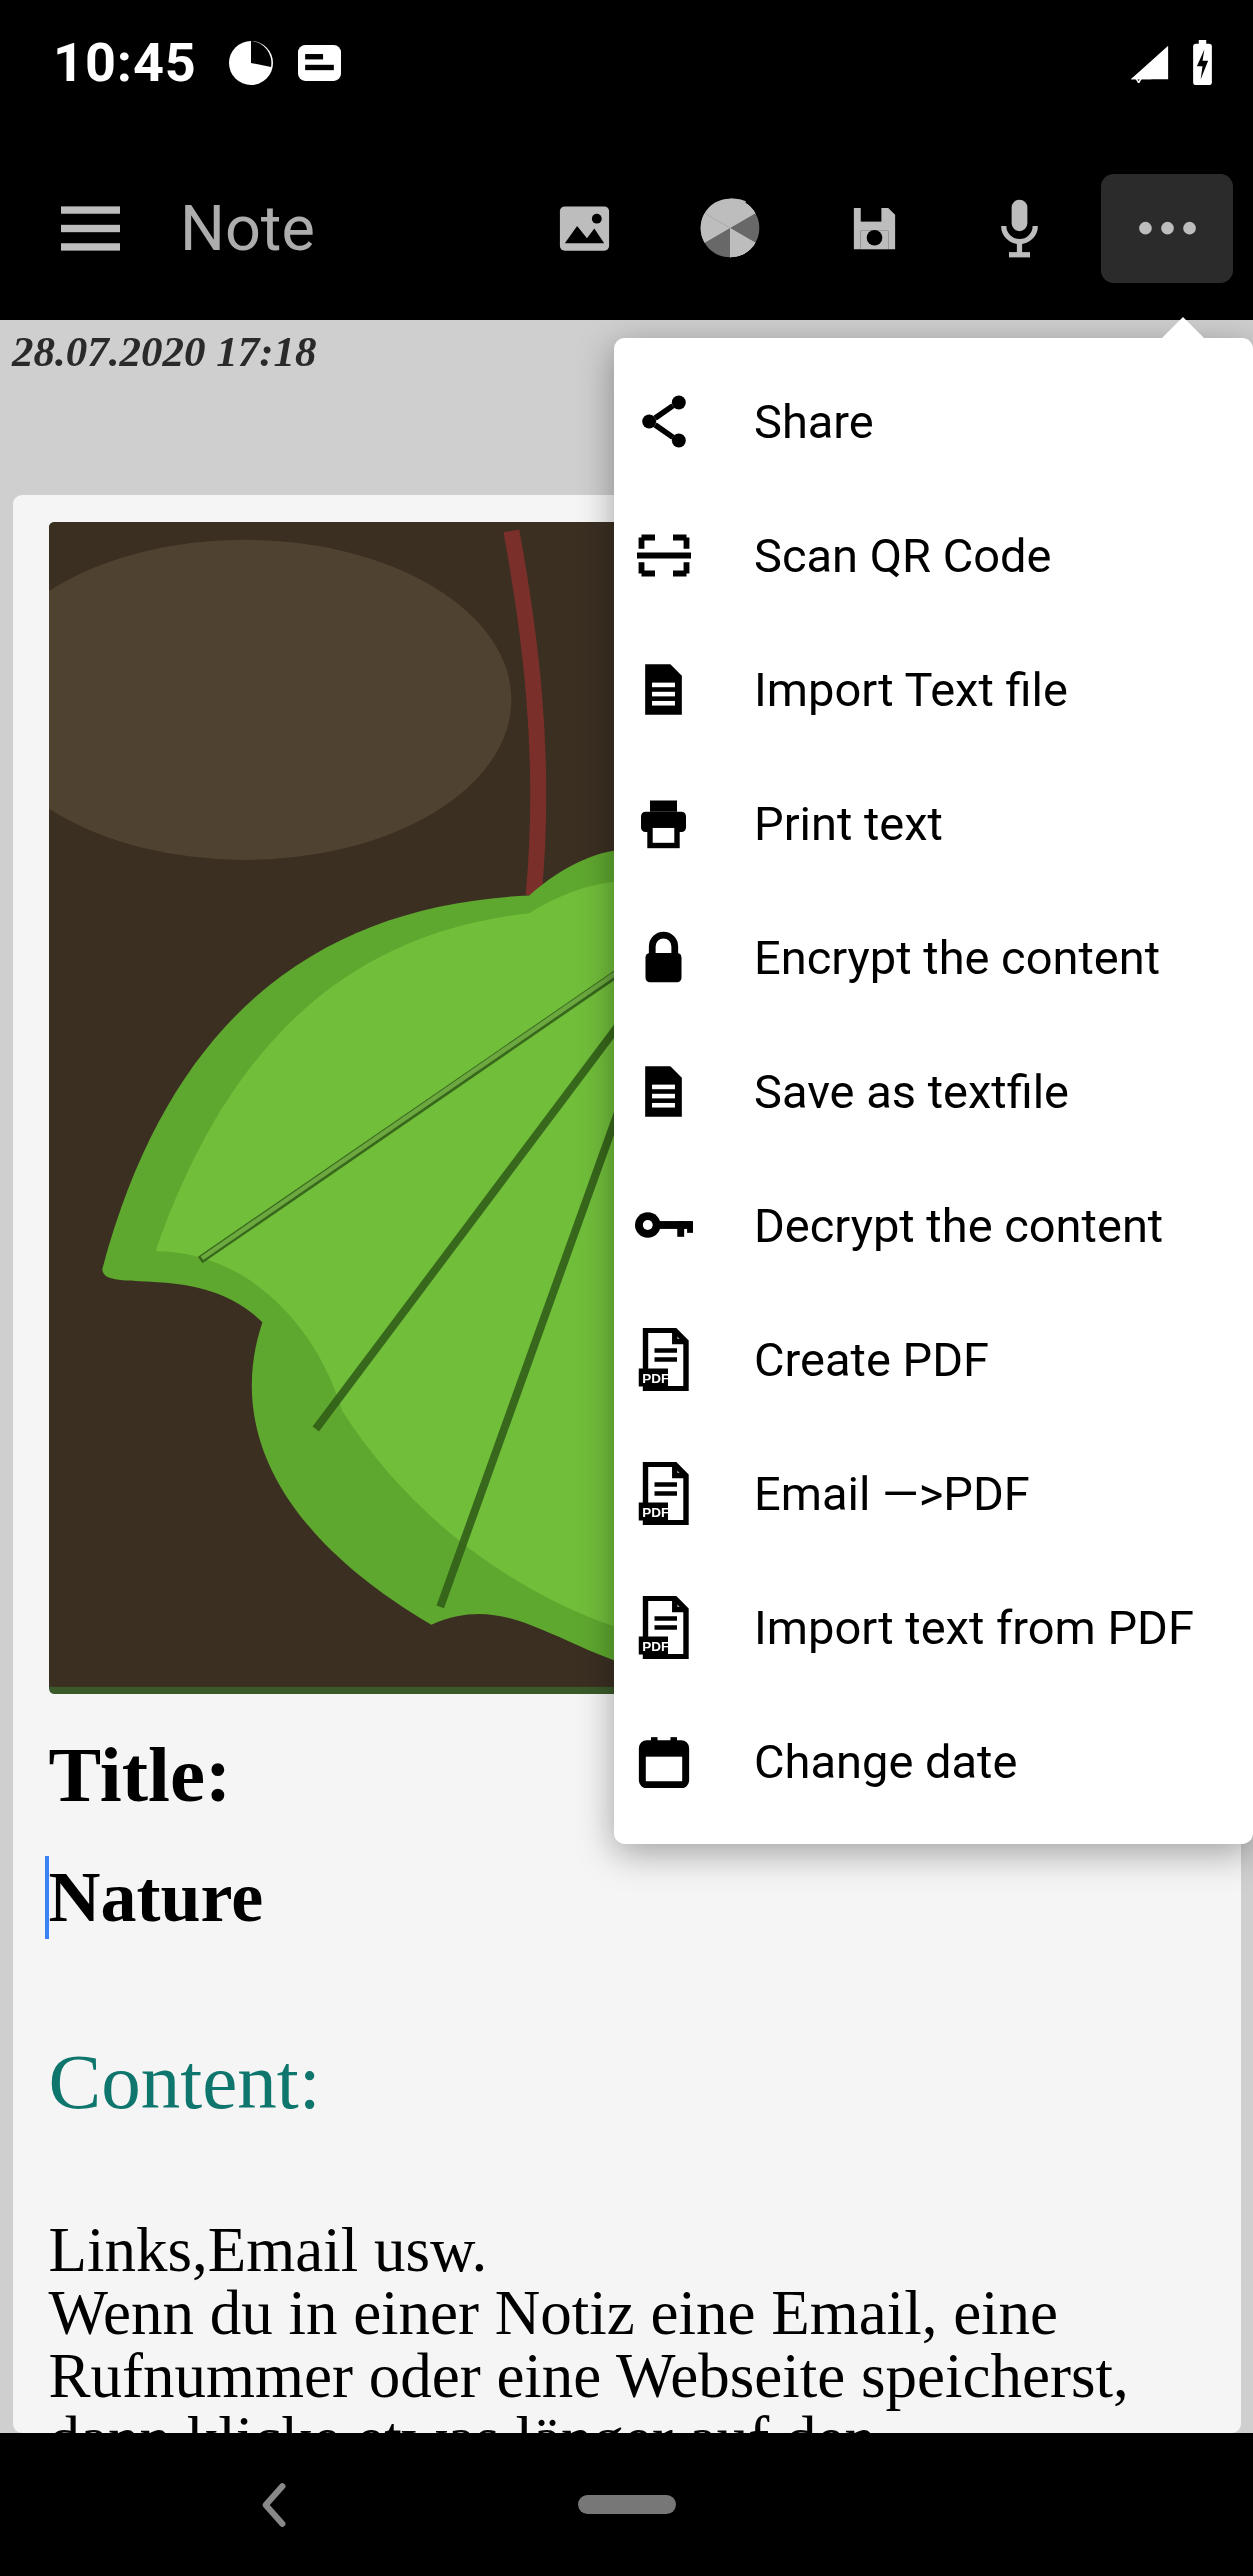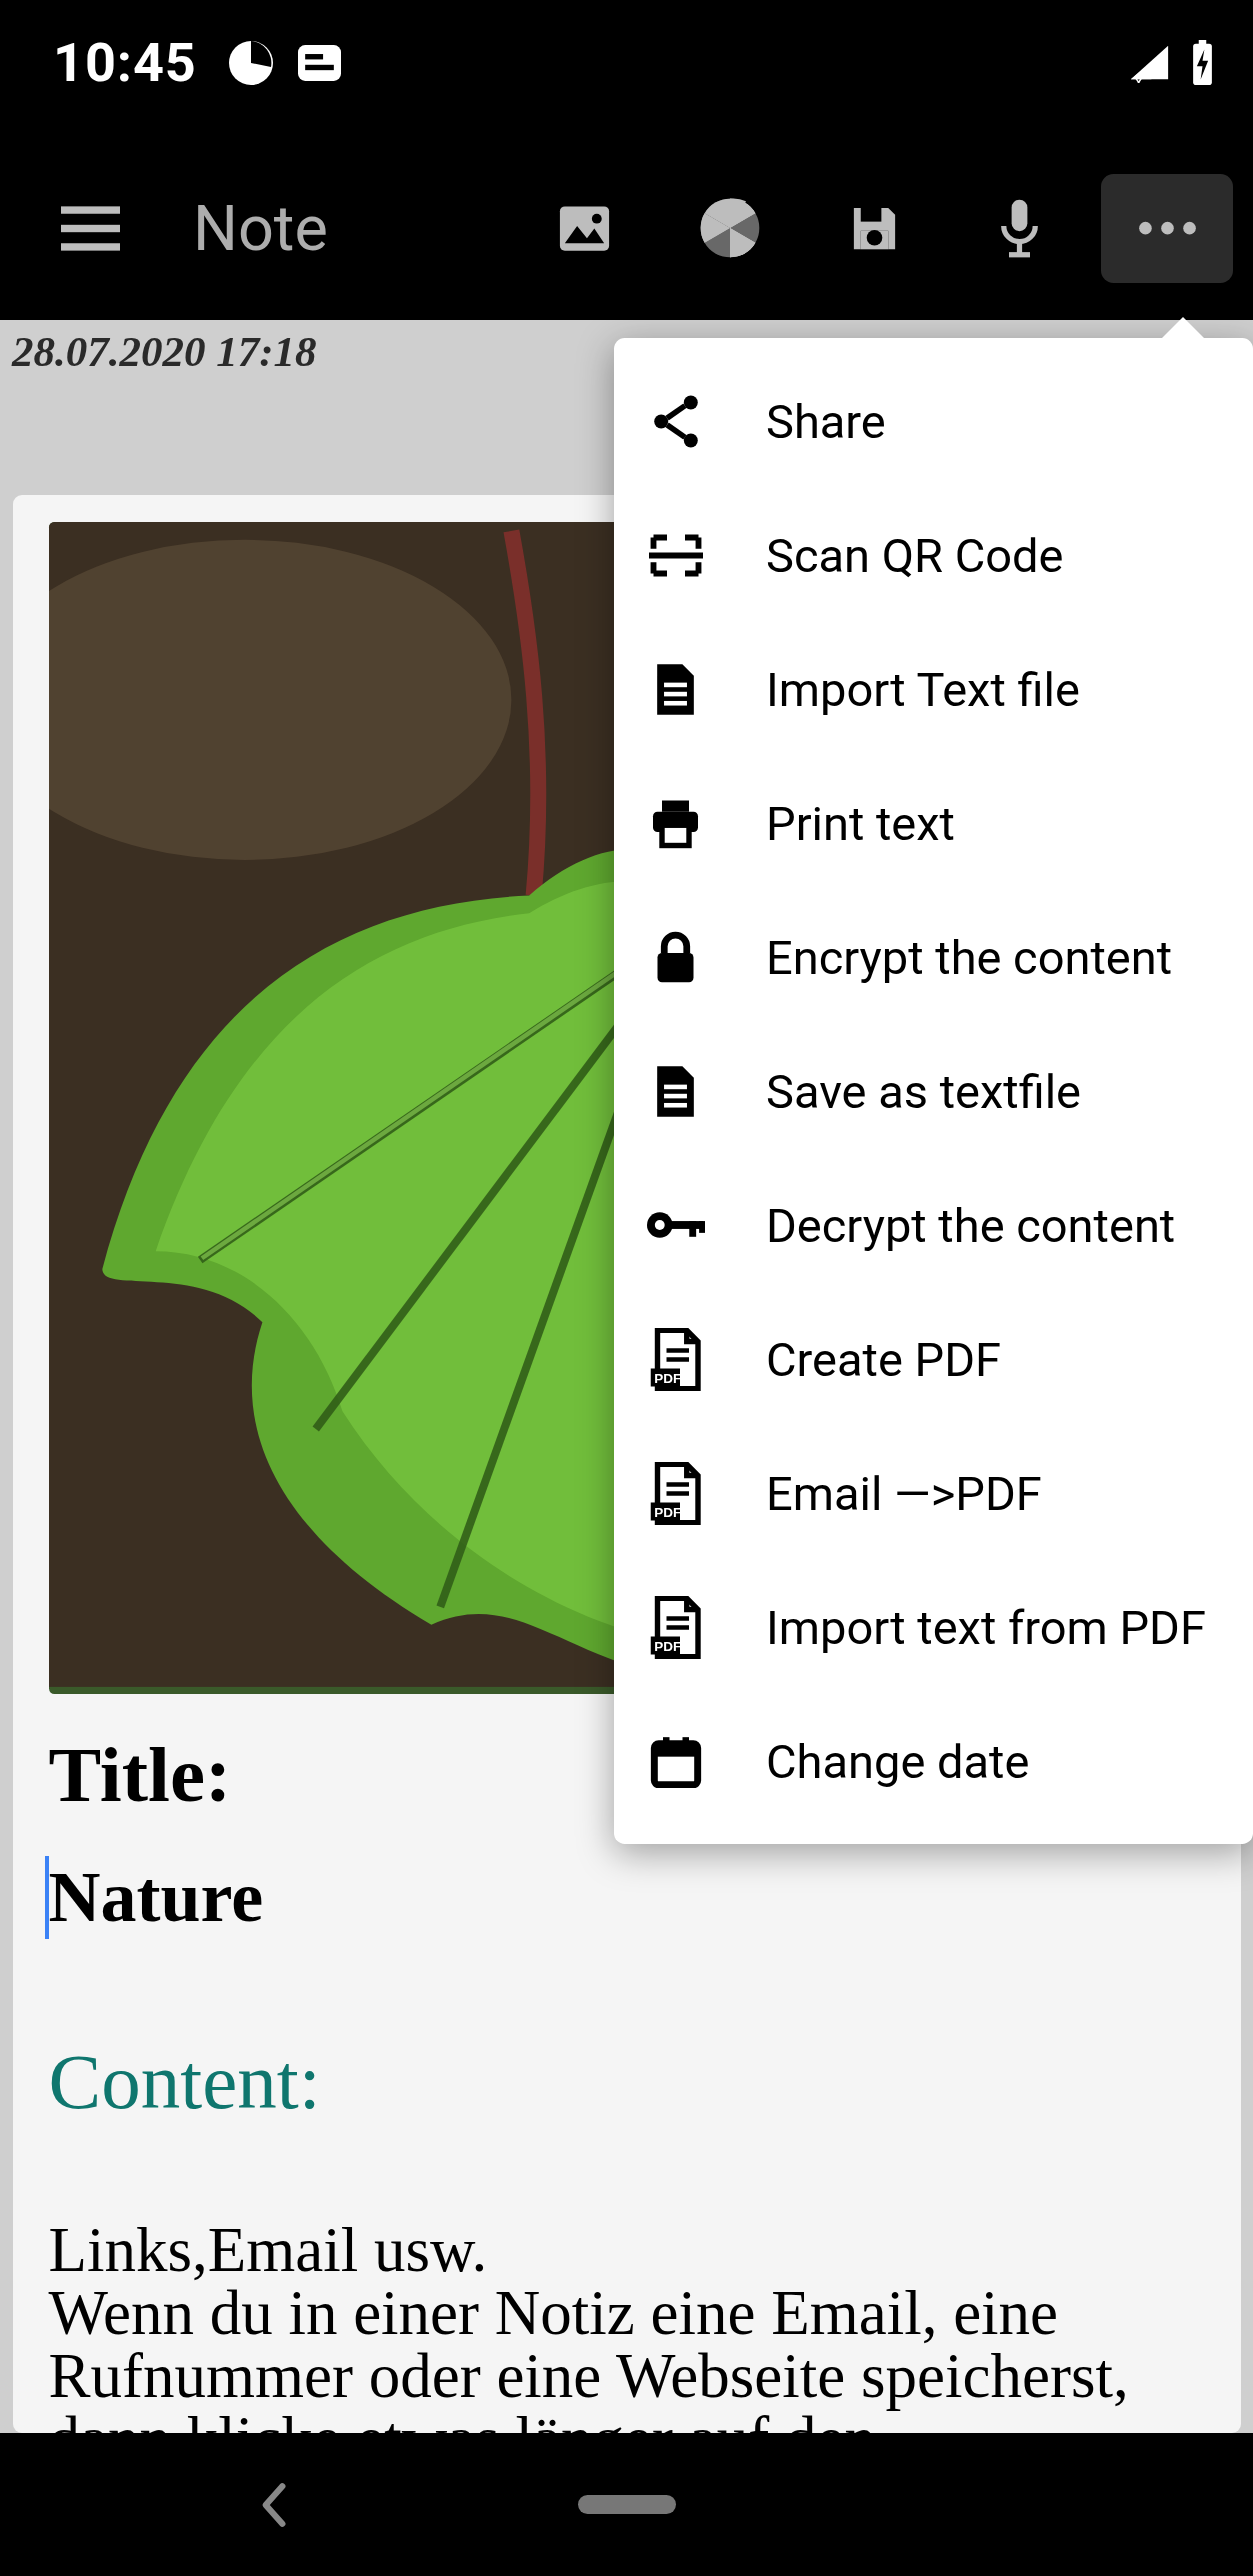--- a/index.html
+++ b/index.html
@@ -9,21 +9,21 @@
   
   .status-bar { position: absolute; top: 0; left: 8px; right: 0; height: 125px; color: #fff; display: flex; align-items: center; padding: 0 36px 0 45px; }
   .status-time { font-size: 54px; font-weight: 700; letter-spacing: 0.9px; }
   .status-left-icons { display: flex; align-items: center; margin-left: 30px; gap: 23px; }
   .status-right { margin-left: auto; display: flex; align-items: center; gap: 16px; }
   .status-icon svg { display: block; }
 
   
   .app-bar { position: absolute; top: 136px; left: 0; right: 0; height: 184px; background: #000; display: flex; align-items: center; }
   .hamburger { width: 116px; height: 116px; margin-left: 32px; display:flex; align-items:center; justify-content:center; }
-  .app-title { color: #adadad; font-size: 63px; margin-left: 45px; font-weight: 400; }
+  .app-title { color: #adadad; font-size: 63px; margin-left: 32px; font-weight: 400; }
   .app-bar-actions { margin-left: auto; display: flex; align-items: center; gap: 0; padding-right: 19.7px; }
   .app-bar-icon { width: 145px; height: 145px; display:flex; align-items:center; justify-content:center; }
   .more-button { width: 132px; height: 109px; background:#2b2b2b; border-radius:12.5px; margin-left:9px; display:flex; align-items:center; justify-content:center; }
 
   
   .content-area { position: absolute; top: 320px; left: 0; right: 0; bottom: 143px; background:#cfcfcf; }
   .note-date { position:absolute; top:7.2px; left:0; font-size:43px; font-weight:700; font-style:italic; color:#2a2a2a; font-family: Georgia, "Times New Roman", serif; margin-left: 12px; }
   .note-card { position:absolute; top:175px; left:12.5px; right:12.5px; bottom:0; background:#f5f5f5; border-radius:9px; padding:27px 36px 0 36px; overflow:hidden; }
 
   .note-image { width:100%; height:1172px; background:#3a5a2a; border-radius:5.4px; position:relative; overflow:hidden; }
@@ -31,21 +31,21 @@
 
   .section-title { font-family: Georgia, "Times New Roman", serif; font-size: 79px; font-weight: 700; color:#000; margin-top: 36px; }
   .note-title-text { font-family: Georgia, "Times New Roman", serif; font-size: 72px; font-weight: 700; color:#000; margin-top: 36px; display:inline-block; position:relative; }
   .cursor { position:absolute; left:-3.6px; top:0; bottom:0; width:3.6px; background:#3b82f6; }
   .section-title.content-label { color:#0f766e; font-weight:400; margin-top:98px; }
   .note-body { font-family: Georgia, "Times New Roman", serif; font-size: 63px; color:#000; margin-top: 92px; line-height:1.0; }
 
   
   .dropdown { position:absolute; top:338px; right:0; width:639px; background:#fff; border-radius:10.7px; box-shadow:0 9px 36px rgba(0,0,0,0.35); padding:16px 0; }
   .dropdown::before { content:""; position:absolute; top:-21.5px; right:47px; width:0; height:0; border-left:23px solid transparent; border-right:23px solid transparent; border-bottom:23px solid #fff; }
-  .dropdown-item { display:flex; align-items:center; height:134px; padding:0 18px 0 32px; gap:61px; }
+  .dropdown-item { display:flex; align-items:center; height:134px; padding:0 18px 0 20px; gap:61px; }
   .dropdown-item .di-icon { width:59px; height:59px; display:flex; align-items:center; justify-content:center; flex:0 0 59px; }
   .dropdown-item .di-label { font-size:47px; color:#000; white-space:nowrap; }
 
   
   .nav-bar { position:absolute; bottom:0; left:0; right:0; height:143px; background:#000; display:flex; align-items:center; justify-content:center; }
   .nav-handle { width:98px; height:19.7px; background:#777; border-radius:10.7px; }
   .nav-back { position:absolute; left:256px; top:50%; transform:translateY(-50%); }
   .nav-back svg { display:block; }
 </style>
 </head>

